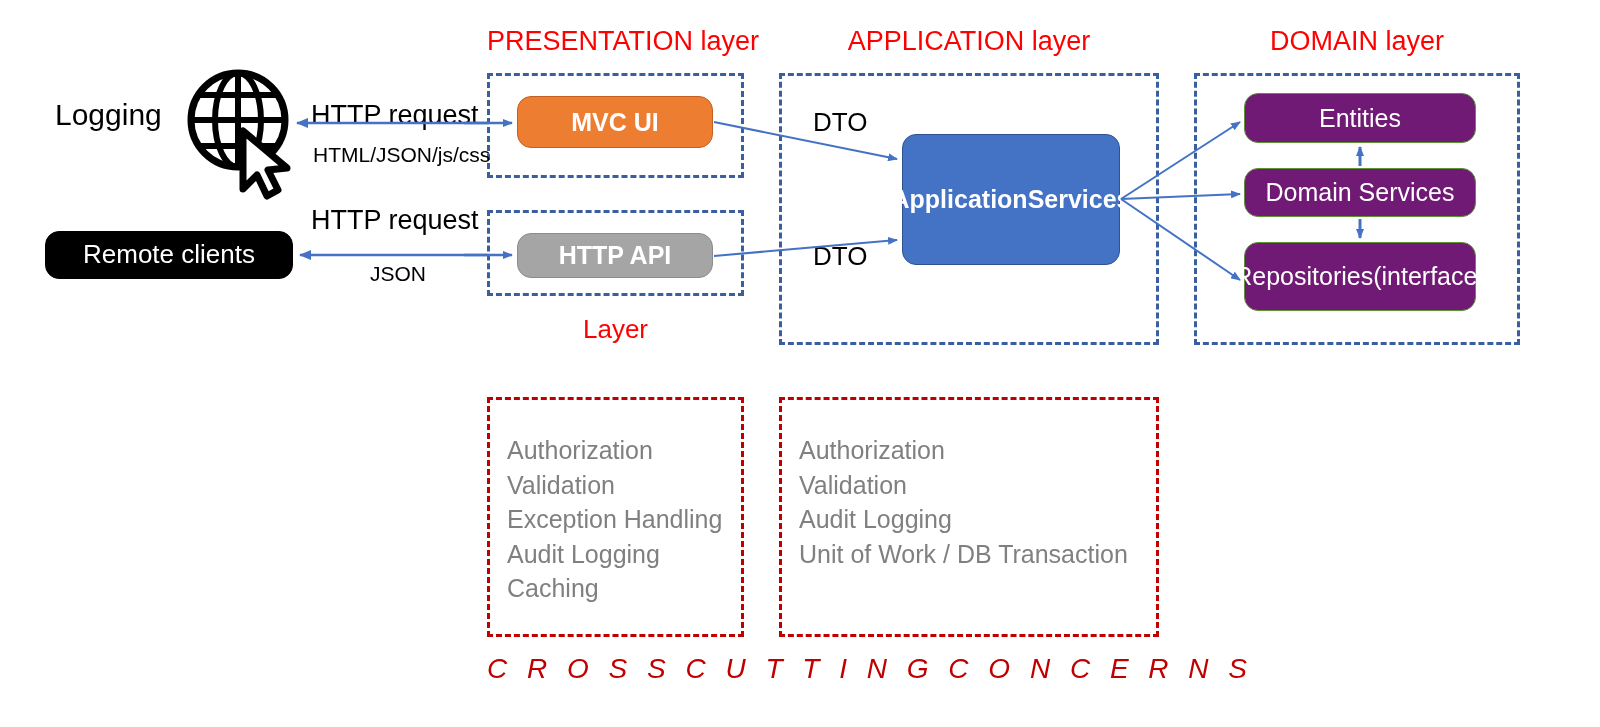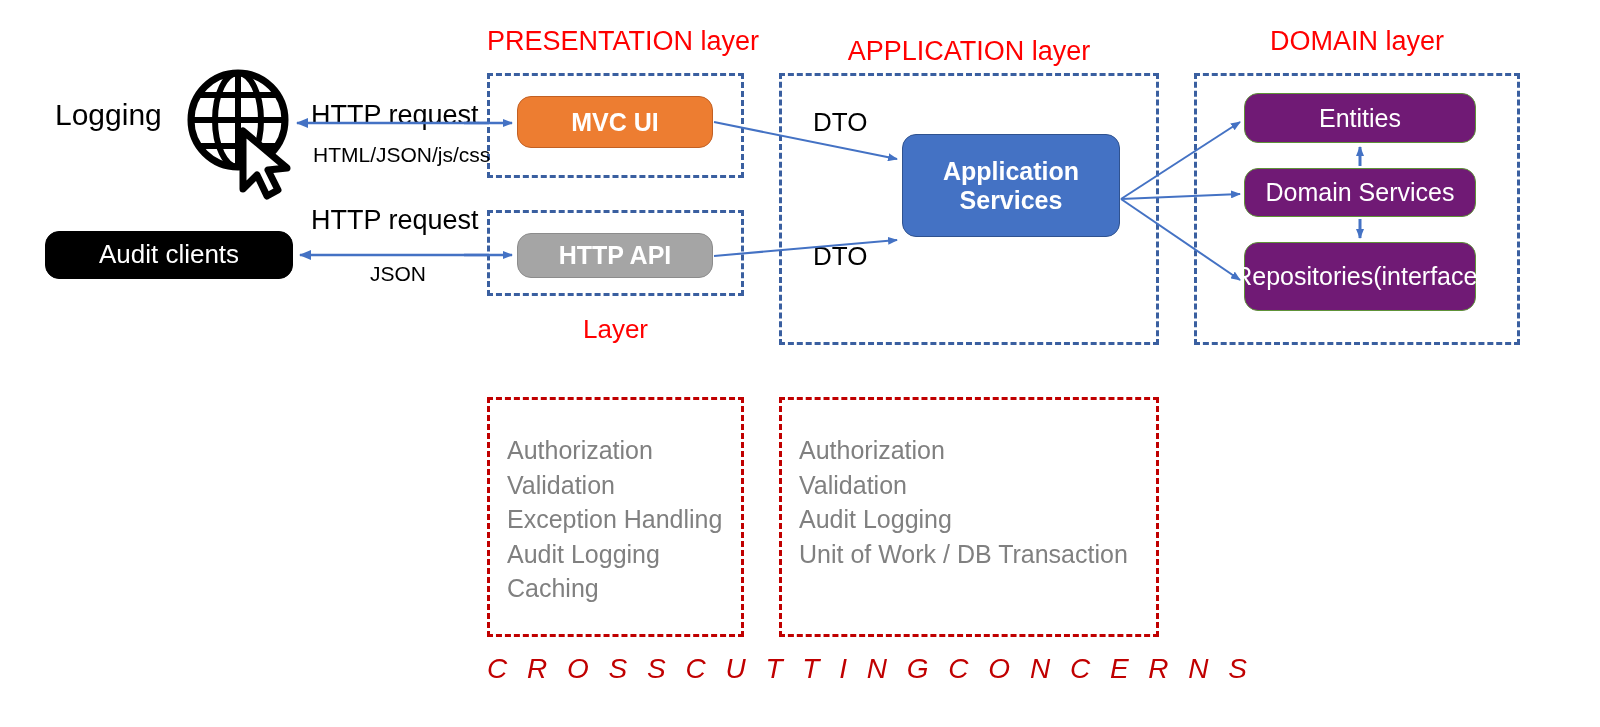--- a/index.html
+++ b/index.html
@@ -88,45 +88,45 @@
   
   #overlay{position:absolute;left:0;top:0;width:1600px;height:727px;pointer-events:none;}
 </style>
 </head>
 <body>
 
 <div id="canvas">
 
   <div class="abs layer-title" style="left:487px;top:27px;width:257px;">PRESENTATION layer</div>
 
-  <div class="abs layer-title" style="left:779px;top:37px;width:380px;">APPLICATION layer</div>
+  <div class="abs layer-title" style="left:779px;top:27px;width:380px;">APPLICATION layer</div>
 
   <div class="abs layer-title" style="left:1194px;top:27px;width:326px;">DOMAIN layer</div>
 
   <div class="abs layer-box" style="left:487px;top:73px;width:257px;height:105px;"></div>
 
   <div class="abs layer-box" style="left:487px;top:210px;width:257px;height:86px;"></div>
 
   <div class="abs layer-box" style="left:779px;top:73px;width:380px;height:272px;"></div>
 
   <div class="abs layer-box" style="left:1194px;top:73px;width:326px;height:272px;"></div>
 
   <div class="abs red-sub" style="left:472px;top:313px;width:287px;">
     <div>Layer</div>
   </div>
 
   <div class="abs lbl lbl-browsers" style="left:55px;top:98px;">Logging</div>
 
-  <div class="abs comp comp-black" style="left:45px;top:231px;width:248px;height:48px;">Audit clients</div>
+  <div class="abs comp comp-black" style="left:45px;top:231px;width:248px;height:48px;">Remote clients</div>
 
   <div class="abs comp comp-orange" style="left:517px;top:96px;width:196px;height:52px;">MVC UI</div>
 
   <div class="abs comp comp-gray" style="left:517px;top:233px;width:196px;height:45px;">HTTP API</div>
 
-  <div class="abs comp comp-blue" style="left:902px;top:134px;width:218px;height:103px;flex-direction:column;">
+  <div class="abs comp comp-blue" style="left:902px;top:134px;width:218px;height:131px;flex-direction:row;">
     <span>Application</span>
     <span>Services</span>
   </div>
 
   <div class="abs comp comp-green" style="left:1244px;top:93px;width:232px;height:50px;">Entities</div>
 
   <div class="abs comp comp-green" style="left:1244px;top:168px;width:232px;height:49px;">Domain Services</div>
 
   <div class="abs comp comp-green" style="left:1244px;top:242px;width:232px;height:69px;flex-direction:row;">
     <span>Repositories</span>

